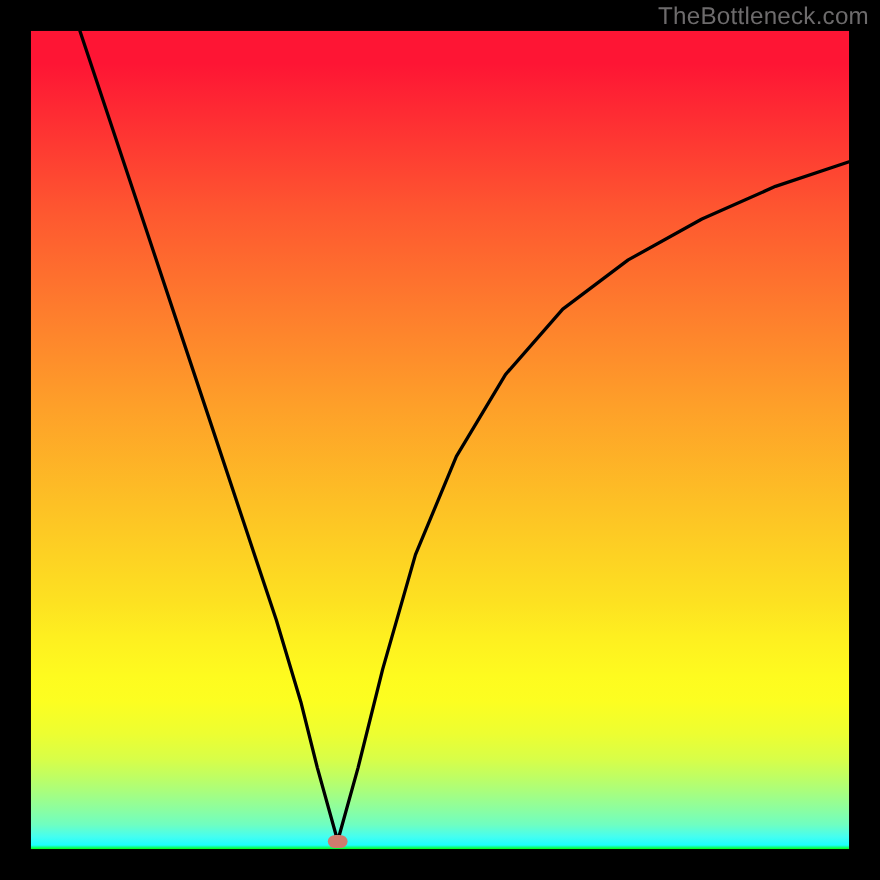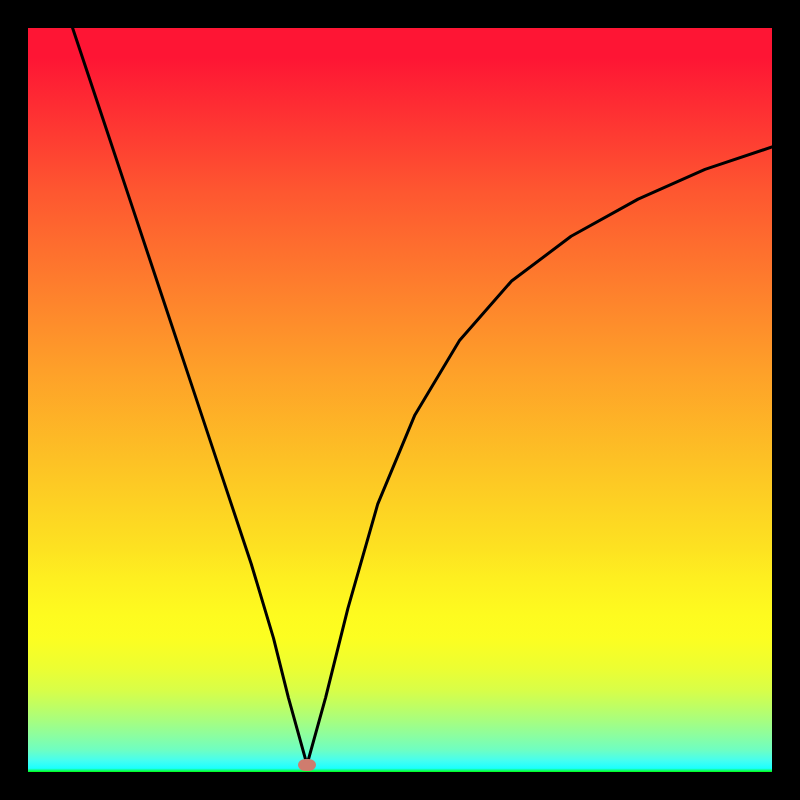--- a/index.html
+++ b/index.html
@@ -74,20 +74,21 @@
     height: 12px;
     background: #cf7c6e;
     border-radius: 7px / 6px;
     transform: translate(-50%, -50%);
   }
 </style>
 </head>
 <body>
 
 <div class="frame">
+  <div class="watermark">TheBottleneck.com</div>
 
   <div class="plot">
     <div class="gradient"></div>
 
     <svg class="curve-svg" viewBox="0 0 744 744" preserveAspectRatio="none">
       <path id="curve-path" d="M44.6 0.0 L74.4 89.3 L104.2 178.6 L133.9 267.8 L163.7 357.1 L193.4 446.4 L223.2 535.7 L245.5 610.1 L260.4 669.6 L279.0 736.6 L297.6 669.6 L319.9 580.3 L349.7 476.2 L386.9 386.9 L431.5 312.5 L483.6 253.0 L543.1 208.3 L610.1 171.1 L677.0 141.4 L744.0 119.0" fill="none" stroke="#000" stroke-width="3" stroke-linecap="round" stroke-linejoin="round"></path>
     </svg>
 
     <div id="marker" class="marker" style="left: 279px; top: 736.56px;"></div>
   </div>

